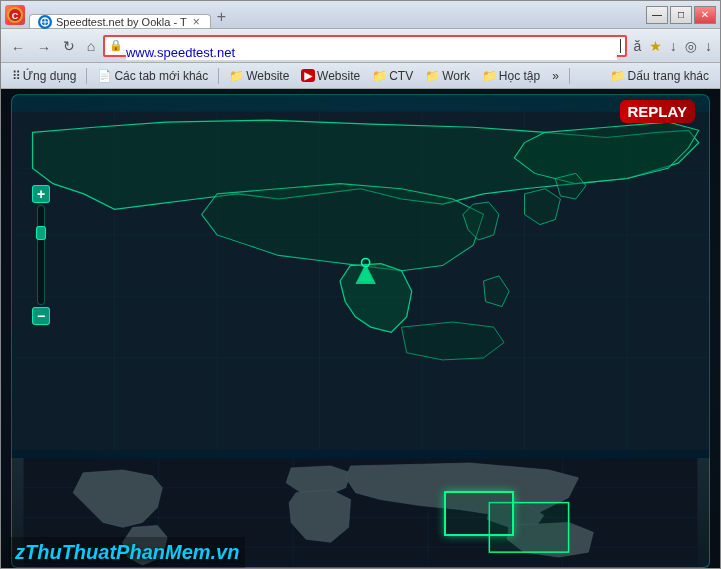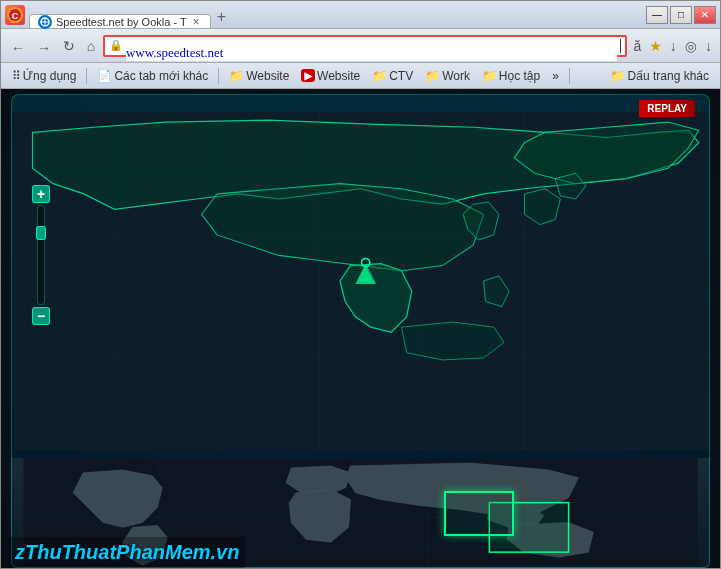--- a/index.html
+++ b/index.html
@@ -41,21 +41,21 @@
       display: flex; align-items: center; padding: 0 6px; gap: 4px; flex-shrink: 0;
       border-bottom: 1px solid #aaa;
     }
     .nav-btn { background: none; border: none; cursor: pointer; font-size: 14px; color: #555; padding: 2px 4px; }
     .address-bar-wrap {
       flex: 1; height: 22px; background: white;
       border: 2px solid #e44; border-radius: 2px;
       display: flex; align-items: center; padding: 0 4px; gap: 3px;
     }
     .address-icon { font-size: 11px; color: #888; }
-    .address-input { border: none; outline: none; flex: 1; font-size: 13px; color: #00c; font-family: Liberation Serif, serif; margin-top: 14px; }
+    .address-input { border: none; outline: none; flex: 1; font-size: 13px; color: #00c; font-family: Liberation Sans, sans-serif; margin-top: 14px; }
     .address-cursor { width: 1px; height: 14px; background: #333; display: inline-block; animation: blink 1s infinite; }
     @keyframes blink { 0%,50% { opacity:1; } 51%,100% { opacity:0; } }
     .nav-icons { display: flex; gap: 4px; align-items: center; }
     .nav-icon-btn { background: none; border: none; cursor: pointer; font-size: 14px; color: #555; padding: 2px; }
 
     
     .bookmarks-bar {
       height: 26px; background: linear-gradient(to bottom, #e0e8f0, #ccd6e4);
       display: flex; align-items: center; padding: 0 6px; gap: 2px; flex-shrink: 0;
       border-bottom: 1px solid #aaa; font-size: 12px;
@@ -146,22 +146,22 @@
       width: 70px; height: 45px;
       border: 2px solid #00ff88;
       box-shadow: 0 0 8px rgba(0,255,136,0.6);
       background: rgba(0,100,60,0.15);
     }
 
     
     .replay-btn {
       position: absolute; top: 5px; right: 14px;
       background: linear-gradient(to right, #c00, #900);
-      color: white; font-size: 10px; font-weight: bold;
-      padding: 3px 8px; border-radius: 0; cursor: pointer;
+      color: white; font-size: 15px; font-weight: bold;
+      padding: 3px 8px; border-radius: 6px; cursor: pointer;
       display: flex; align-items: center; gap: 3px;
     }
 
     
     .watermark {
       position: absolute; bottom: 0; left: 8px;
       font-size: 20px; font-weight: bold; color: #00ccff;
       font-style: italic;
       text-shadow: 1px 1px 3px rgba(0,0,0,0.8);
       padding: 4px 6px;

